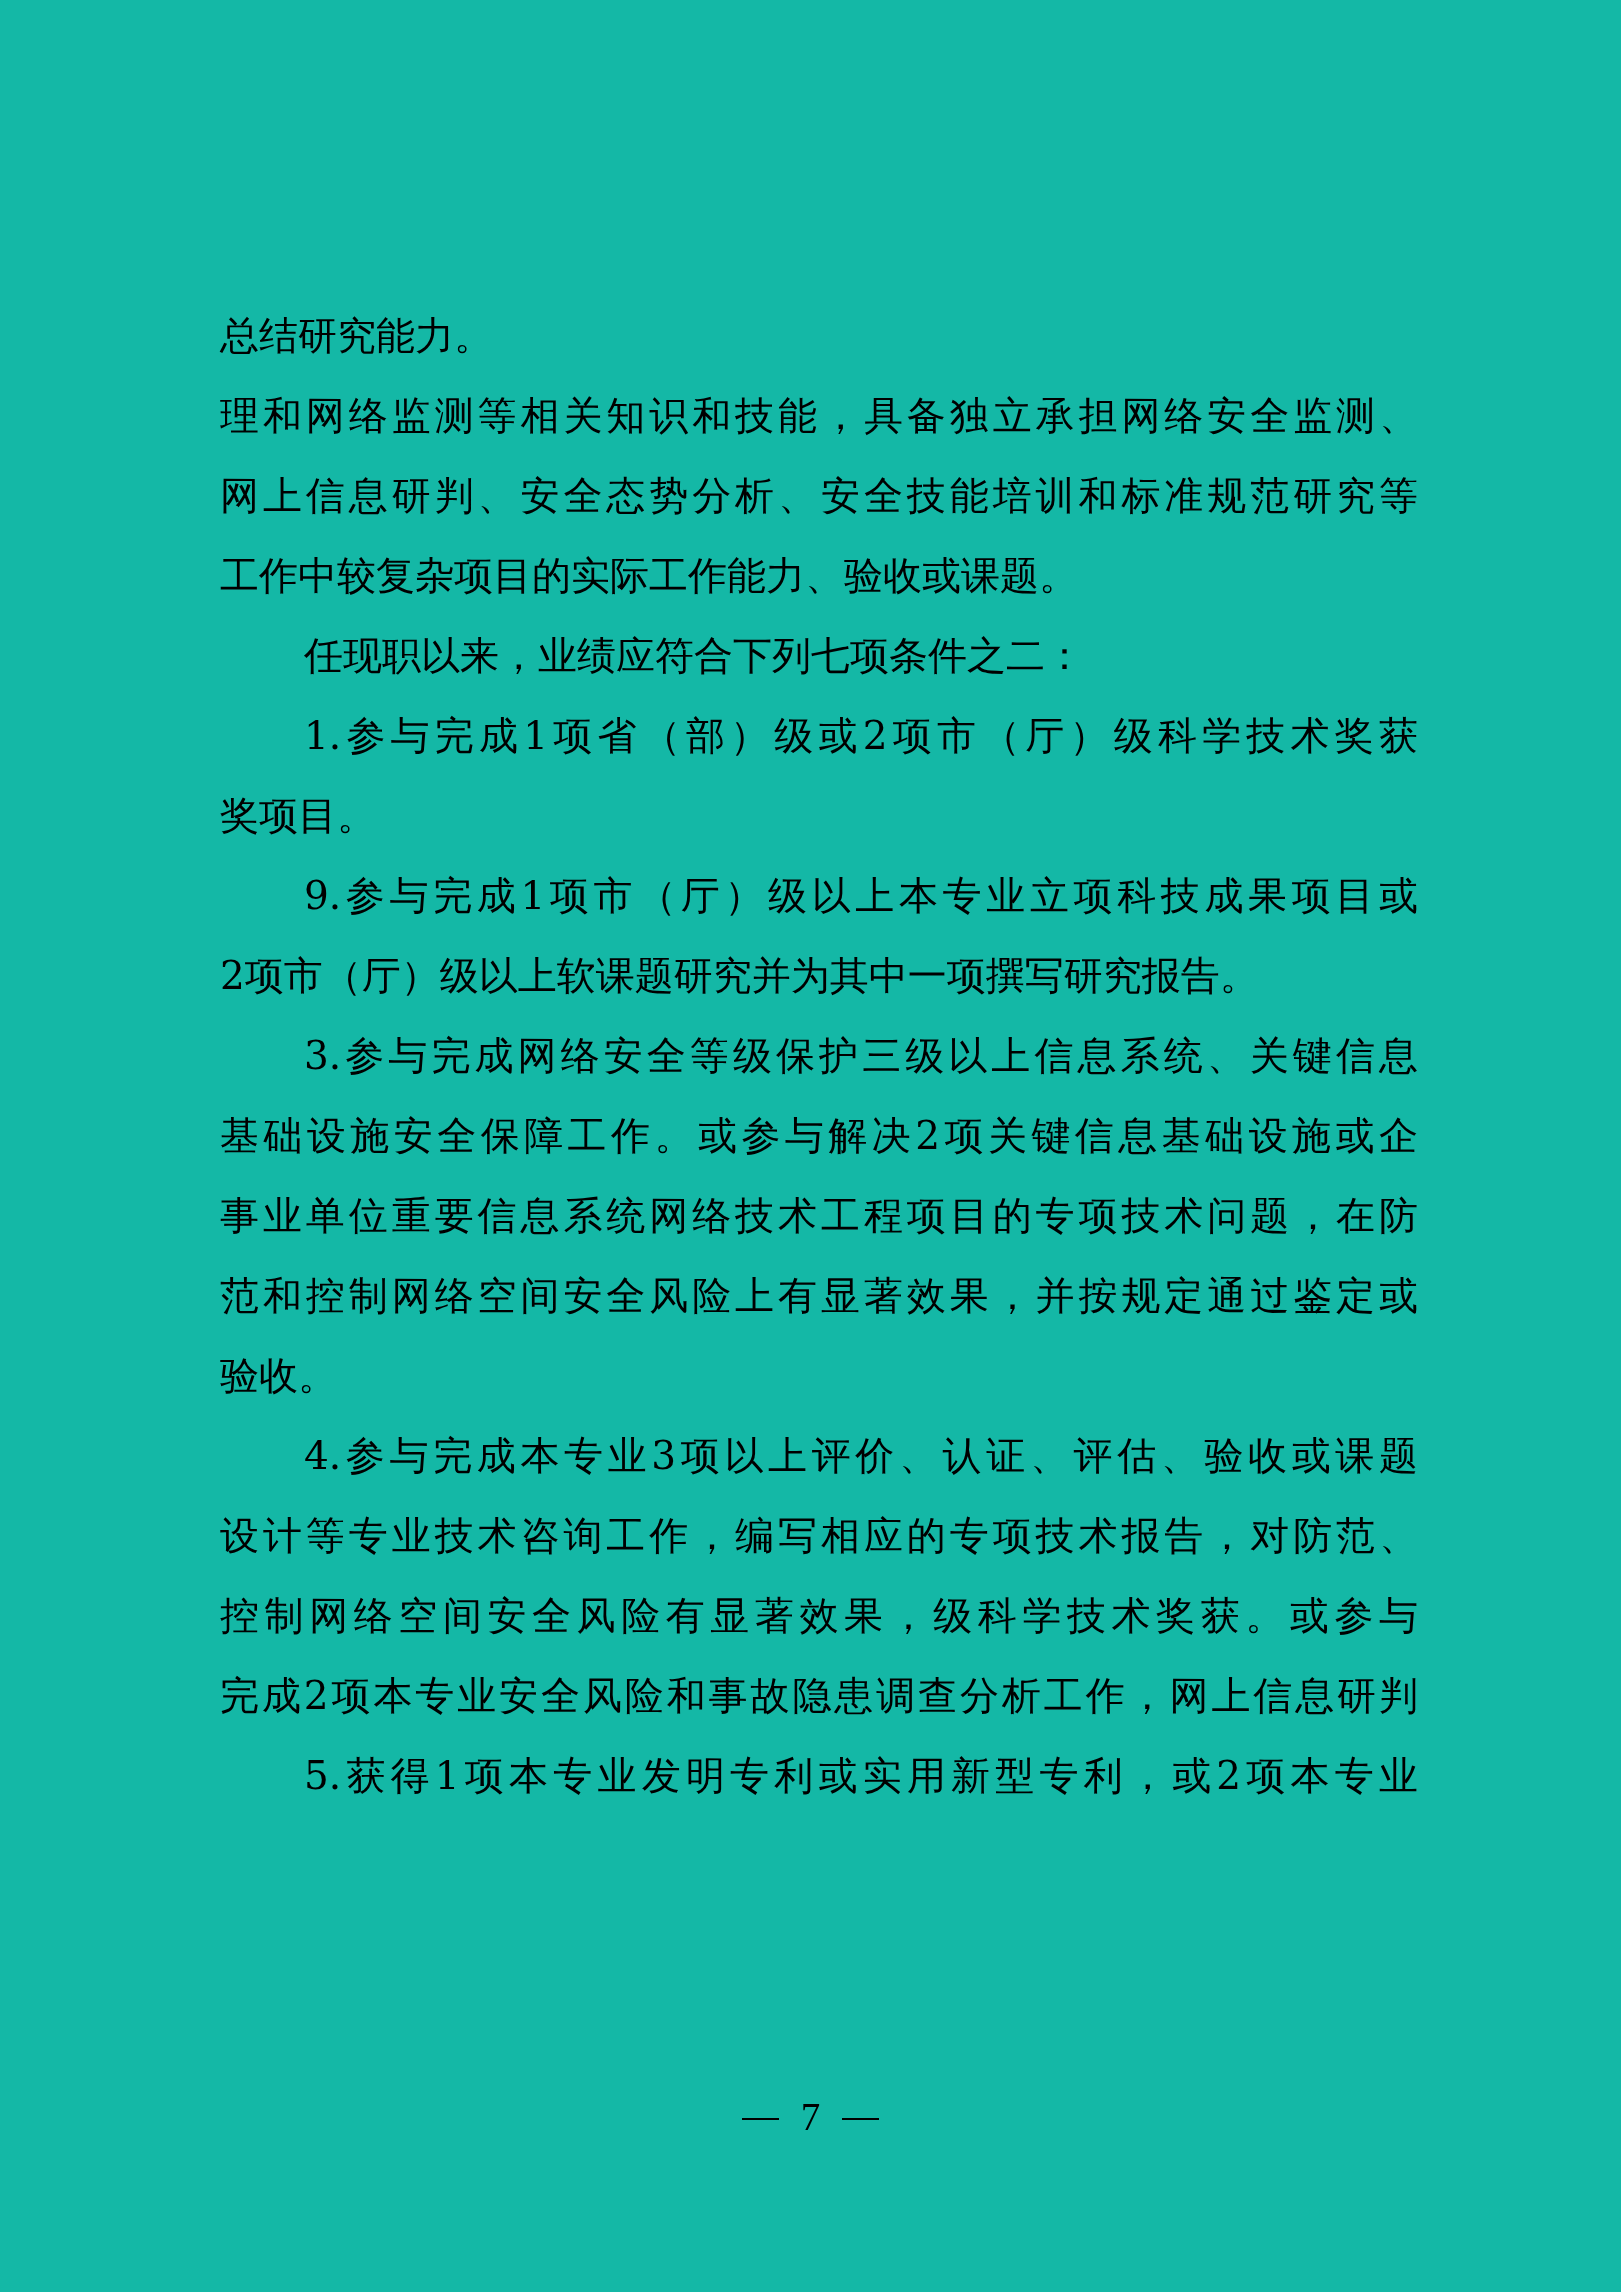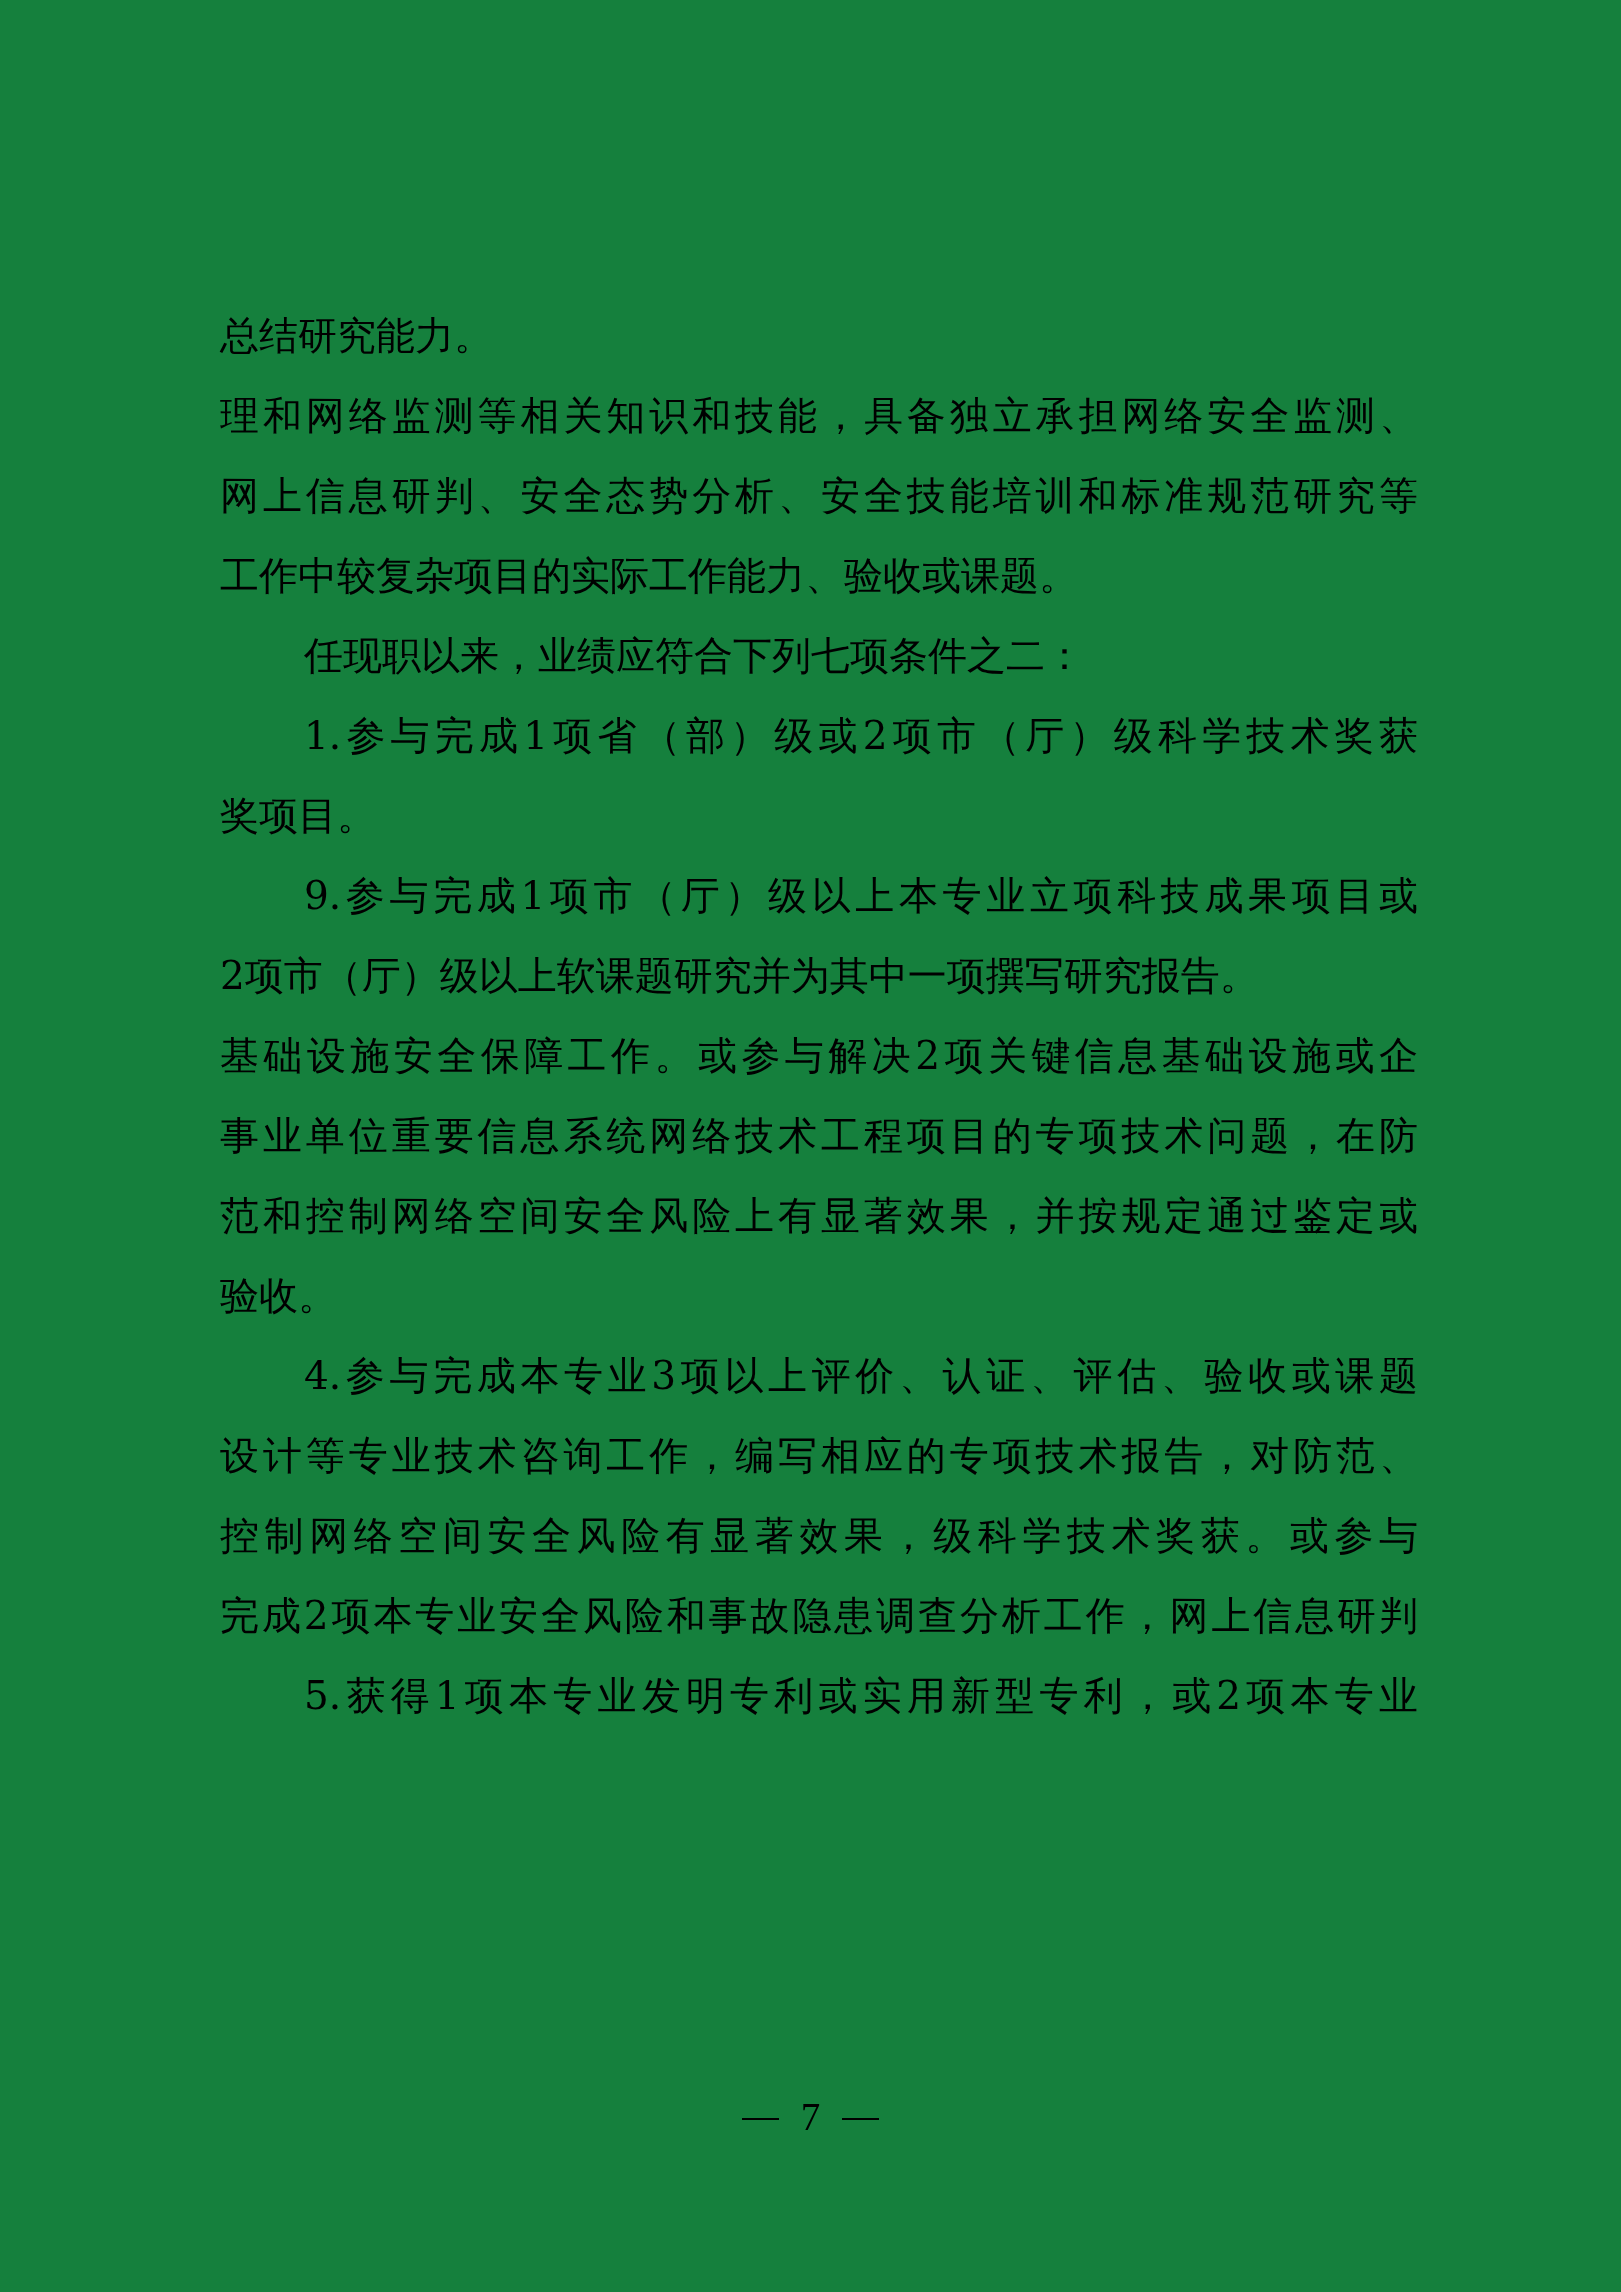--- a/index.html
+++ b/index.html
@@ -1,17 +1,17 @@
 <!DOCTYPE html>
 <html><head>
 <meta charset="utf-8">
 <style>
   html, body { margin: 0; padding: 0; background: #ffffff; }
   body { width: 1621px; height: 2293px; position: relative; overflow: hidden; }
-  .page { position: absolute; left: 0; top: 0; width: 1621px; height: 2293px; background: #15803d; }
+  .page { position: absolute; left: 0; top: 0; width: 1621px; height: 2293px; background: #14b8a6; }
   .body-text {
     position: absolute; left: 220px; top: 296px; width: 1198px;
     font-family: "DejaVu Serif", "Liberation Serif", serif;
     color: #000; font-size: 39px; line-height: 80px;
   }
   .line { display: block; height: 80px; white-space: nowrap; overflow: visible; }
   .line.full { text-align: justify; text-align-last: justify; white-space: normal; }
   .line.indent { padding-left: 84px; }
   .line.heading {
     padding-left: 94px; font-weight: bold; letter-spacing: 1px;
@@ -29,20 +29,21 @@
   <div class="body-text">
     <span class="line">总结研究能力。</span>
     <span class="line full">理和网络监测等相关知识和技能，具备独立承担网络安全监测、</span>
     <span class="line full">网上信息研判、安全态势分析、安全技能培训和标准规范研究等</span>
     <span class="line">工作中较复杂项目的实际工作能力、验收或课题。</span>
     <span class="line indent">任现职以来，业绩应符合下列七项条件之二：</span>
     <span class="line full indent">1.参与完成1项省（部）级或2项市（厅）级科学技术奖获</span>
     <span class="line">奖项目。</span>
     <span class="line full indent">9.参与完成1项市（厅）级以上本专业立项科技成果项目或</span>
     <span class="line">2项市（厅）级以上软课题研究并为其中一项撰写研究报告。</span>
+    <span class="line full indent">3.参与完成网络安全等级保护三级以上信息系统、关键信息</span>
     <span class="line full">基础设施安全保障工作。或参与解决2项关键信息基础设施或企</span>
     <span class="line full">事业单位重要信息系统网络技术工程项目的专项技术问题，在防</span>
     <span class="line full">范和控制网络空间安全风险上有显著效果，并按规定通过鉴定或</span>
     <span class="line">验收。</span>
     <span class="line full indent">4.参与完成本专业3项以上评价、认证、评估、验收或课题</span>
     <span class="line full">设计等专业技术咨询工作，编写相应的专项技术报告，对防范、</span>
     <span class="line full">控制网络空间安全风险有显著效果，级科学技术奖获。或参与</span>
     <span class="line full">完成2项本专业安全风险和事故隐患调查分析工作，网上信息研判</span>
     <span class="line full indent">5.获得1项本专业发明专利或实用新型专利，或2项本专业</span>
   </div>

